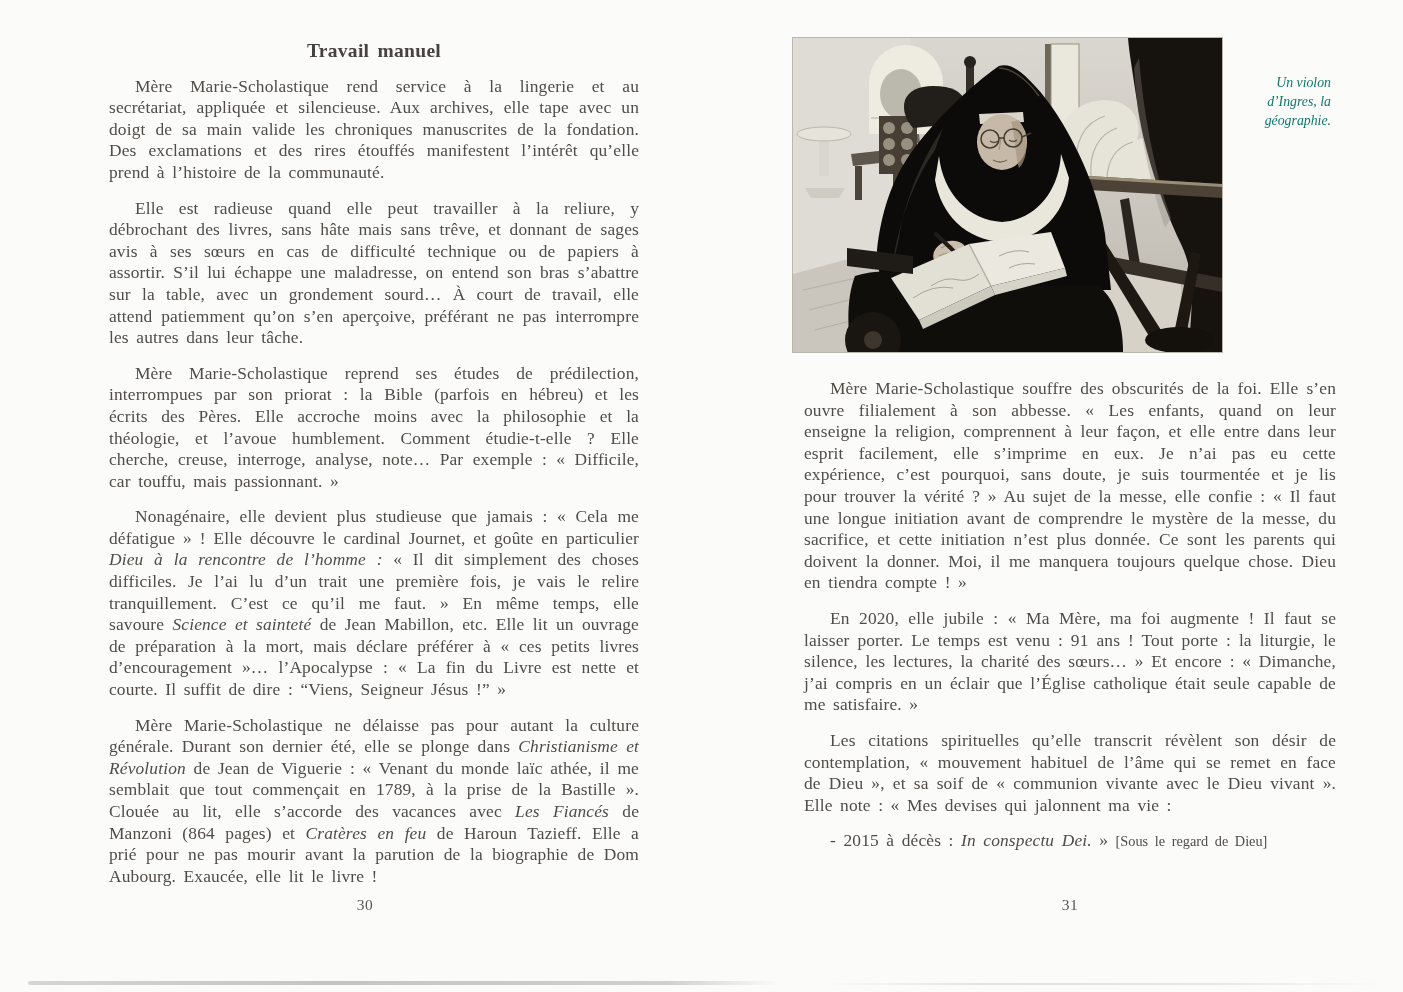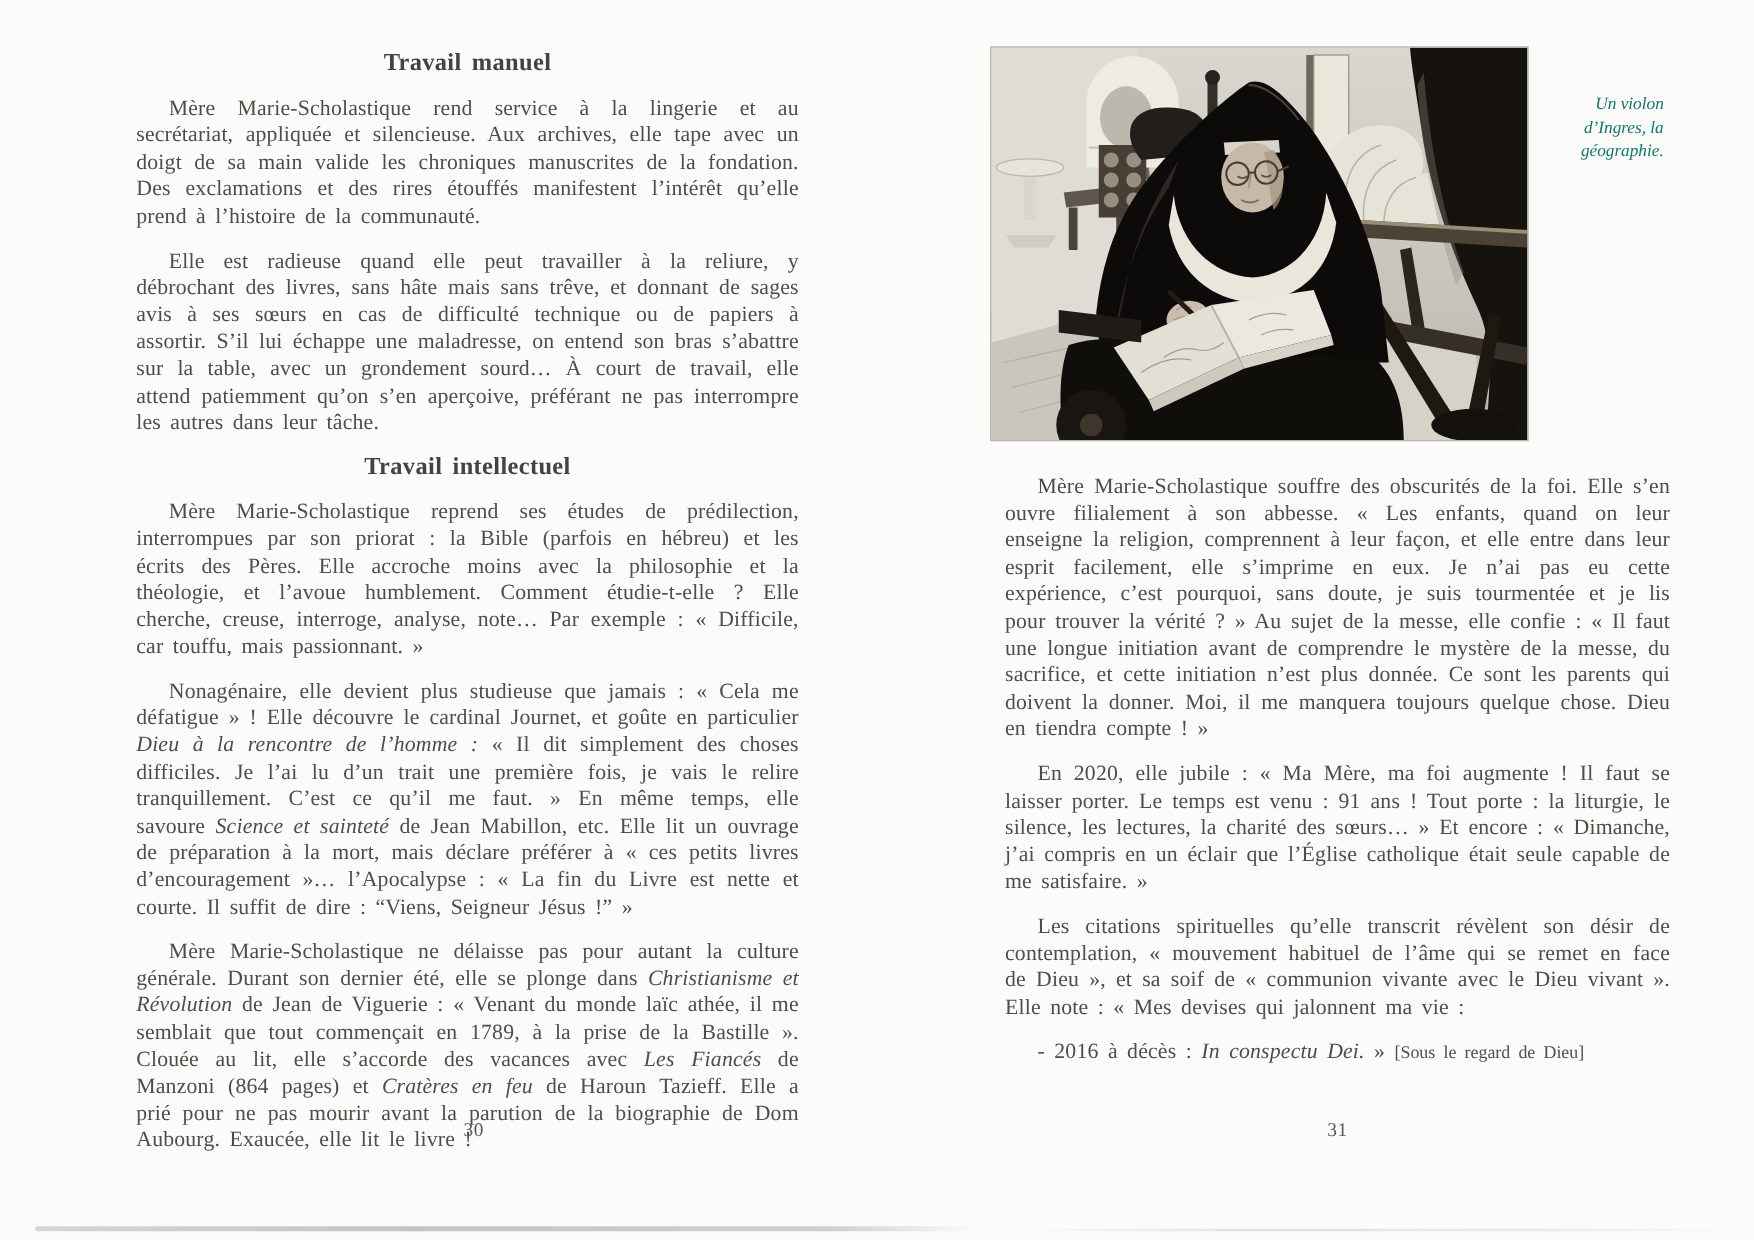--- a/index.html
+++ b/index.html
@@ -30,40 +30,39 @@
   .photo svg{display:block;width:100%;height:100%;}
   .caption{
     position:absolute;left:1239px;top:45px;width:92px;
     font-style:italic;font-size:13.8px;line-height:19px;color:#0f766e;
     text-indent:9px;text-align:right;margin-top:28px;
   }
   .pageno{
     position:absolute;top:896px;height:22px;text-align:center;
     font-size:15.5px;color:#5b5853;letter-spacing:.5px;
   }
-  .pageno.left{left:100px;width:558px;}
+  .pageno.left{left:86px;width:558px;}
   .pageno.right{left:790px;width:560px;}
   .scan-shadow{
     position:absolute;left:28px;top:981px;width:752px;height:4px;
     background:linear-gradient(to right,#d8d6d2,#c6c4c0 40%,#d2d0cc 85%,transparent);
     border-radius:2px;
   }
   .scan-shadow2{
     position:absolute;left:820px;top:983px;width:566px;height:2px;
     background:linear-gradient(to right,transparent,#e4e2de 30%,#e9e7e3 70%,transparent);
   }
 </style>
 </head>
 <body>
 
 <section class="col body-text" style="left:95px;top:40px;width:558px;">
   <h2 class="section first">Travail manuel</h2>
   <p><span>Mère Marie-Scholastique rend service à la lingerie et au secrétariat, appliquée et silencieuse. Aux archives, elle tape avec un doigt de sa main valide les chroniques manuscrites de la fondation. Des exclamations et des rires étouffés manifestent l’intérêt qu’elle prend à l’histoire de la communauté.</span></p>
   <p><span>Elle est radieuse quand elle peut travailler à la reliure, y débrochant des livres, sans hâte mais sans trêve, et donnant de sages avis à ses sœurs en cas de difficulté technique ou de papiers à assortir. S’il lui échappe une maladresse, on entend son bras s’abattre sur la table, avec un grondement sourd… À court de travail, elle attend patiemment qu’on s’en aperçoive, préférant ne pas interrompre les autres dans leur tâche.</span></p>
-  <h2 class="section">Travail intellectuel</h2>
   <p><span>Mère Marie-Scholastique reprend ses études de prédilection, interrompues par son priorat : la Bible (parfois en hébreu) et les écrits des Pères. Elle accroche moins avec la philosophie et la théologie, et l’avoue humblement. Comment étudie-t-elle ? Elle cherche, creuse, interroge, analyse, note… Par exemple : « Difficile, car touffu, mais passionnant. »</span></p>
   <p><span>Nonagénaire, elle devient plus studieuse que jamais : « Cela me défatigue » ! Elle découvre le cardinal Journet, et goûte en particulier </span><i>Dieu à la rencontre de l’homme :</i><span> « Il dit simplement des choses difficiles. Je l’ai lu d’un trait une première fois, je vais le relire tranquillement. C’est ce qu’il me faut. » En même temps, elle savoure </span><i>Science et sainteté</i><span> de Jean Mabillon, etc. Elle lit un ouvrage de préparation à la mort, mais déclare préférer à « ces petits livres d’encouragement »… l’Apocalypse : « La fin du Livre est nette et courte. Il suffit de dire : “Viens, Seigneur Jésus !” »</span></p>
   <p><span>Mère Marie-Scholastique ne délaisse pas pour autant la culture générale. Durant son dernier été, elle se plonge dans </span><i>Christianisme et Révolution</i><span> de Jean de Viguerie : « Venant du monde laïc athée, il me semblait que tout commençait en 1789, à la prise de la Bastille ». Clouée au lit, elle s’accorde des vacances avec </span><i>Les Fiancés</i><span> de Manzoni (864 pages) et </span><i>Cratères en feu</i><span> de Haroun Tazieff. Elle a prié pour ne pas mourir avant la parution de la biographie de Dom Aubourg. Exaucée, elle lit le livre !</span></p>
 </section>
 
 <figure class="photo" style="margin:0;">
   <svg viewBox="0 0 429 314" preserveAspectRatio="none">
     <defs>
       <linearGradient id="gbg" x1="0" y1="0" x2="0" y2="1">
         <stop offset="0" stop-color="#dad7d0"></stop>
@@ -190,20 +189,20 @@
     </g>
   </svg>
 </figure>
 
 <div class="caption">Un violon d’Ingres, la géographie.</div>
 
 <section class="col body-text" style="left:790px;top:364px;width:560px;">
   <p><span>Mère Marie-Scholastique souffre des obscurités de la foi. Elle s’en ouvre filialement à son abbesse. « Les enfants, quand on leur enseigne la religion, comprennent à leur façon, et elle entre dans leur esprit facilement, elle s’imprime en eux. Je n’ai pas eu cette expérience, c’est pourquoi, sans doute, je suis tourmentée et je lis pour trouver la vérité ? » Au sujet de la messe, elle confie : « Il faut une longue initiation avant de comprendre le mystère de la messe, du sacrifice, et cette initiation n’est plus donnée. Ce sont les parents qui doivent la donner. Moi, il me manquera toujours quelque chose. Dieu en tiendra compte ! »</span></p>
   <p><span>En 2020, elle jubile : « Ma Mère, ma foi augmente ! Il faut se laisser porter. Le temps est venu : 91 ans ! Tout porte : la liturgie, le silence, les lectures, la charité des sœurs… » Et encore : « Dimanche, j’ai compris en un éclair que l’Église catholique était seule capable de me satisfaire. »</span></p>
   <p><span>Les citations spirituelles qu’elle transcrit révèlent son désir de contemplation, « mouvement habituel de l’âme qui se remet en face de Dieu », et sa soif de « communion vivante avec le Dieu vivant ». Elle note : « Mes devises qui jalonnent ma vie :</span></p>
-  <p class="devise"><span>- 2016 à décès : </span><i>In conspectu Dei.</i><span> » </span><span class="sm">[Sous le regard de Dieu]</span></p>
+  <p class="devise"><span>- 2015 à décès : </span><i>In conspectu Dei.</i><span> » </span><span class="sm">[Sous le regard de Dieu]</span></p>
 </section>
 
 <div class="pageno left">30</div>
 <div class="pageno right">31</div>
 
 <div class="scan-shadow"></div>
 <div class="scan-shadow2"></div>
 
 </body></html>

